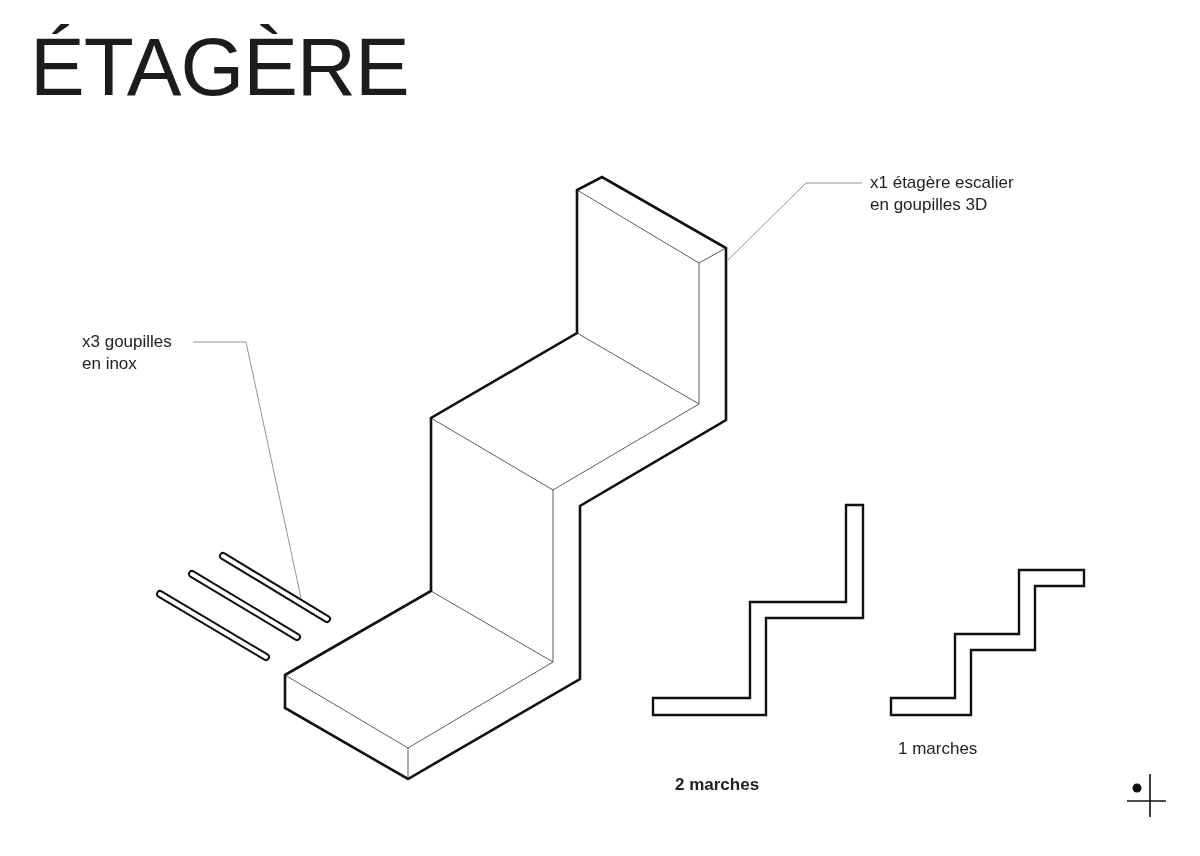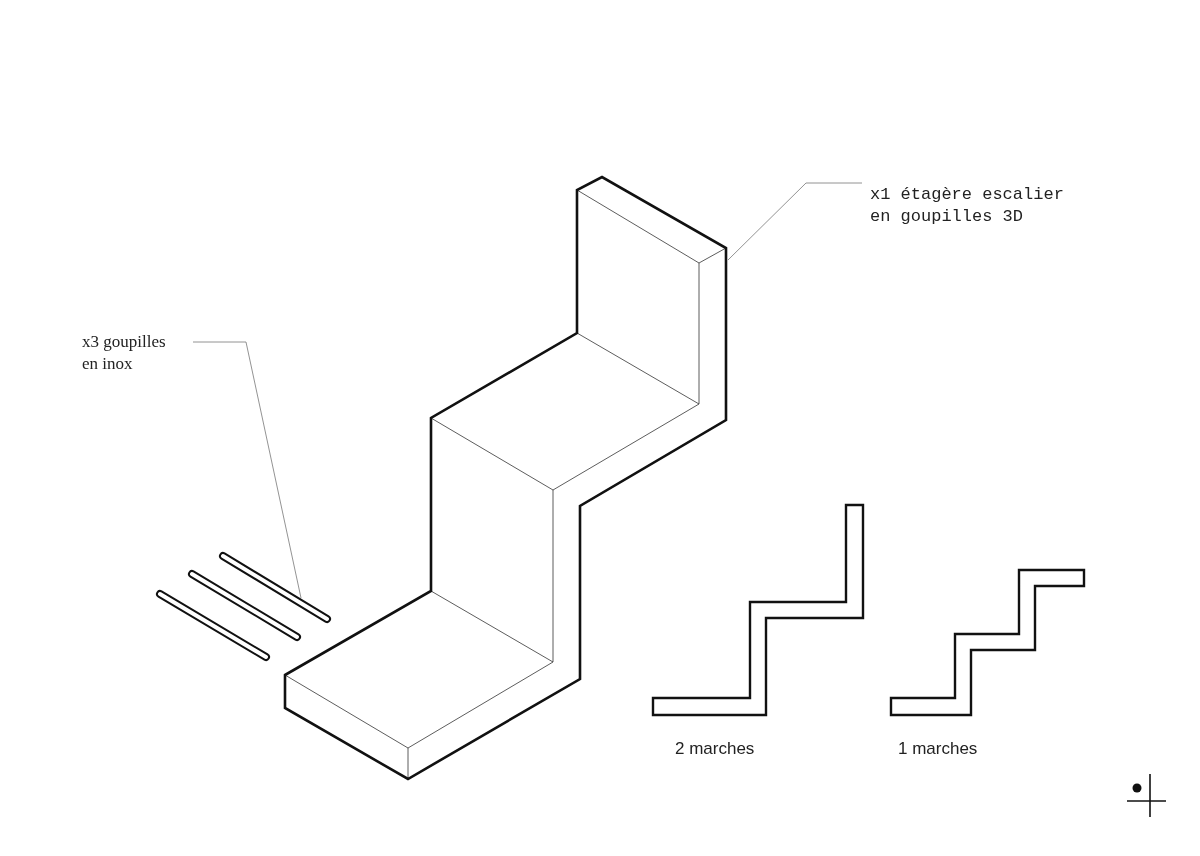--- a/index.html
+++ b/index.html
@@ -4,34 +4,35 @@
   <style>
     html, body { margin: 0; padding: 0; background: #ffffff; }
     body { width: 1200px; height: 856px; position: relative; overflow: hidden;
            font-family: "Liberation Sans", sans-serif; color: #1a1a1a; }
     .title { position: absolute; left: 30px; top: 18px; margin: 0;
              font-family: "Liberation Sans", sans-serif; font-weight: normal;
              font-size: 82px; line-height: 98px; letter-spacing: -1px; color: #1c1c1c; }
     .title span { display: block; }
     .label { position: absolute; font-size: 17px; line-height: 22px; color: #222; }
     .label span { display: block; }
-    #label-shelf { left: 870px; top: 184px; font-family: Liberation Mono, monospace; }
-    #label-pins { left: 82px; top: 331px; font-family: Liberation Serif, serif; }
-    #caption-2 { left: 675px; top: 738px; }
+    #label-shelf { left: 870px; top: 172px; }
+    #label-pins { left: 82px; top: 331px; }
+    #caption-2 { left: 675px; top: 774px; font-weight: bold; }
     #caption-3 { left: 898px; top: 738px; }
     svg.drawing { position: absolute; left: 0; top: 0; }
     .thick { fill: none; stroke: #111; stroke-width: 2.6; stroke-linejoin: miter; stroke-linecap: round; }
     .thin { fill: none; stroke: #333; stroke-width: 0.8; }
     .leader { fill: none; stroke: #777; stroke-width: 0.8; }
     .profile { fill: #fff; stroke: #111; stroke-width: 2.4; stroke-linejoin: miter; }
   </style>
 </head>
 <body>
 
 <h1 class="title">
+  <span>ÉTAGÈRE</span>
 </h1>
 
 <svg class="drawing" width="1200" height="856" viewBox="0 0 1200 856">
 
   <g>
 
     <g>
 
       <polyline class="thin" points="577,190 699,263 726,248"></polyline>
 

